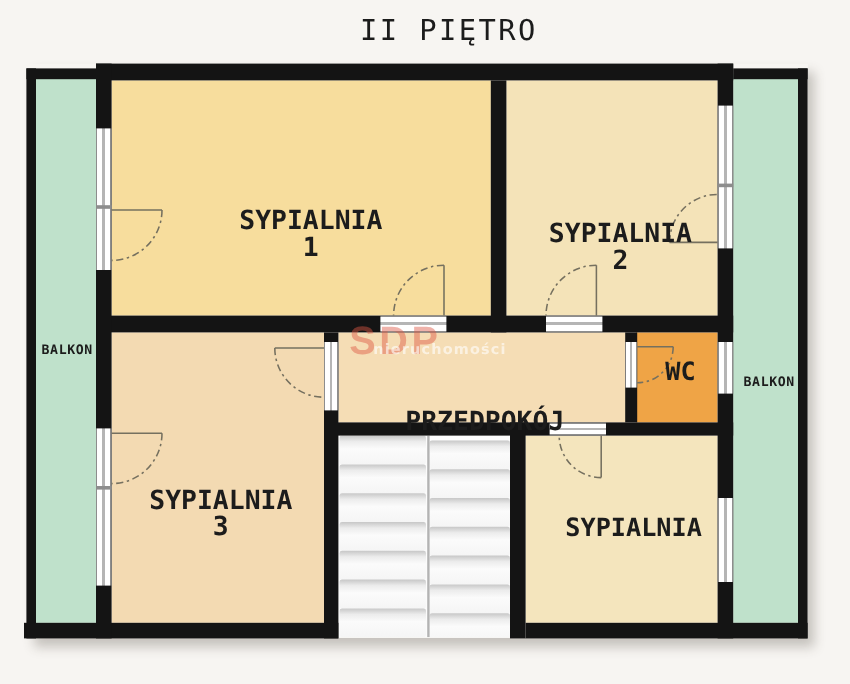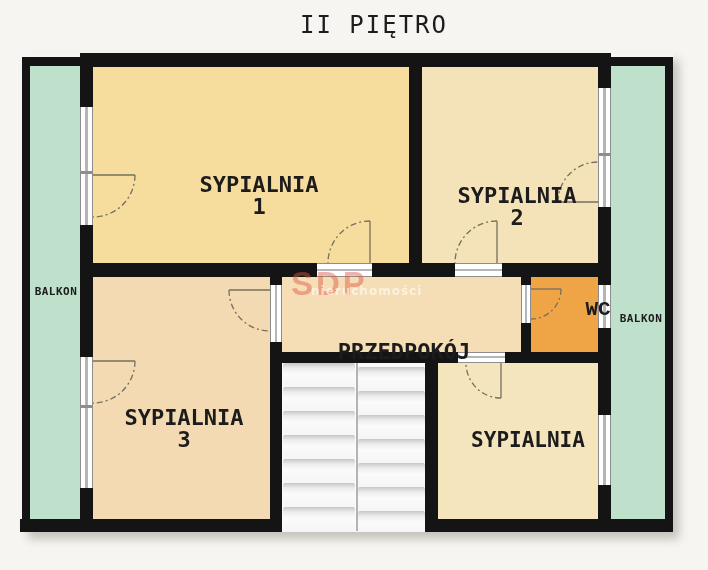--- a/index.html
+++ b/index.html
@@ -138,16 +138,16 @@
 </div>
 <div class="room-label fs22" style="left:517px;top:141px;">
   <span style="display:block">SYPIALNIA</span>
   <span style="display:block">2</span>
 </div>
 <div class="room-label fs22" style="left:184px;top:363px;">
   <span style="display:block">SYPIALNIA</span>
   <span style="display:block">3</span>
 </div>
 <div class="room-label fs22" style="left:404px;top:297px;">PRZEDPOKÓJ</div>
-<div class="room-label fs21" style="left:598px;top:299px;font-family:Liberation Mono, monospace;">WC</div>
+<div class="room-label fs21" style="left:567px;top:299px;">WC</div>
 <div class="room-label fs21" style="left:528px;top:429px;">SYPIALNIA</div>
 <div class="room-label fs12" style="left:56px;top:281px;">BALKON</div>
 <div class="room-label fs12" style="left:641px;top:308px;">BALKON</div>
 
 </body></html>

